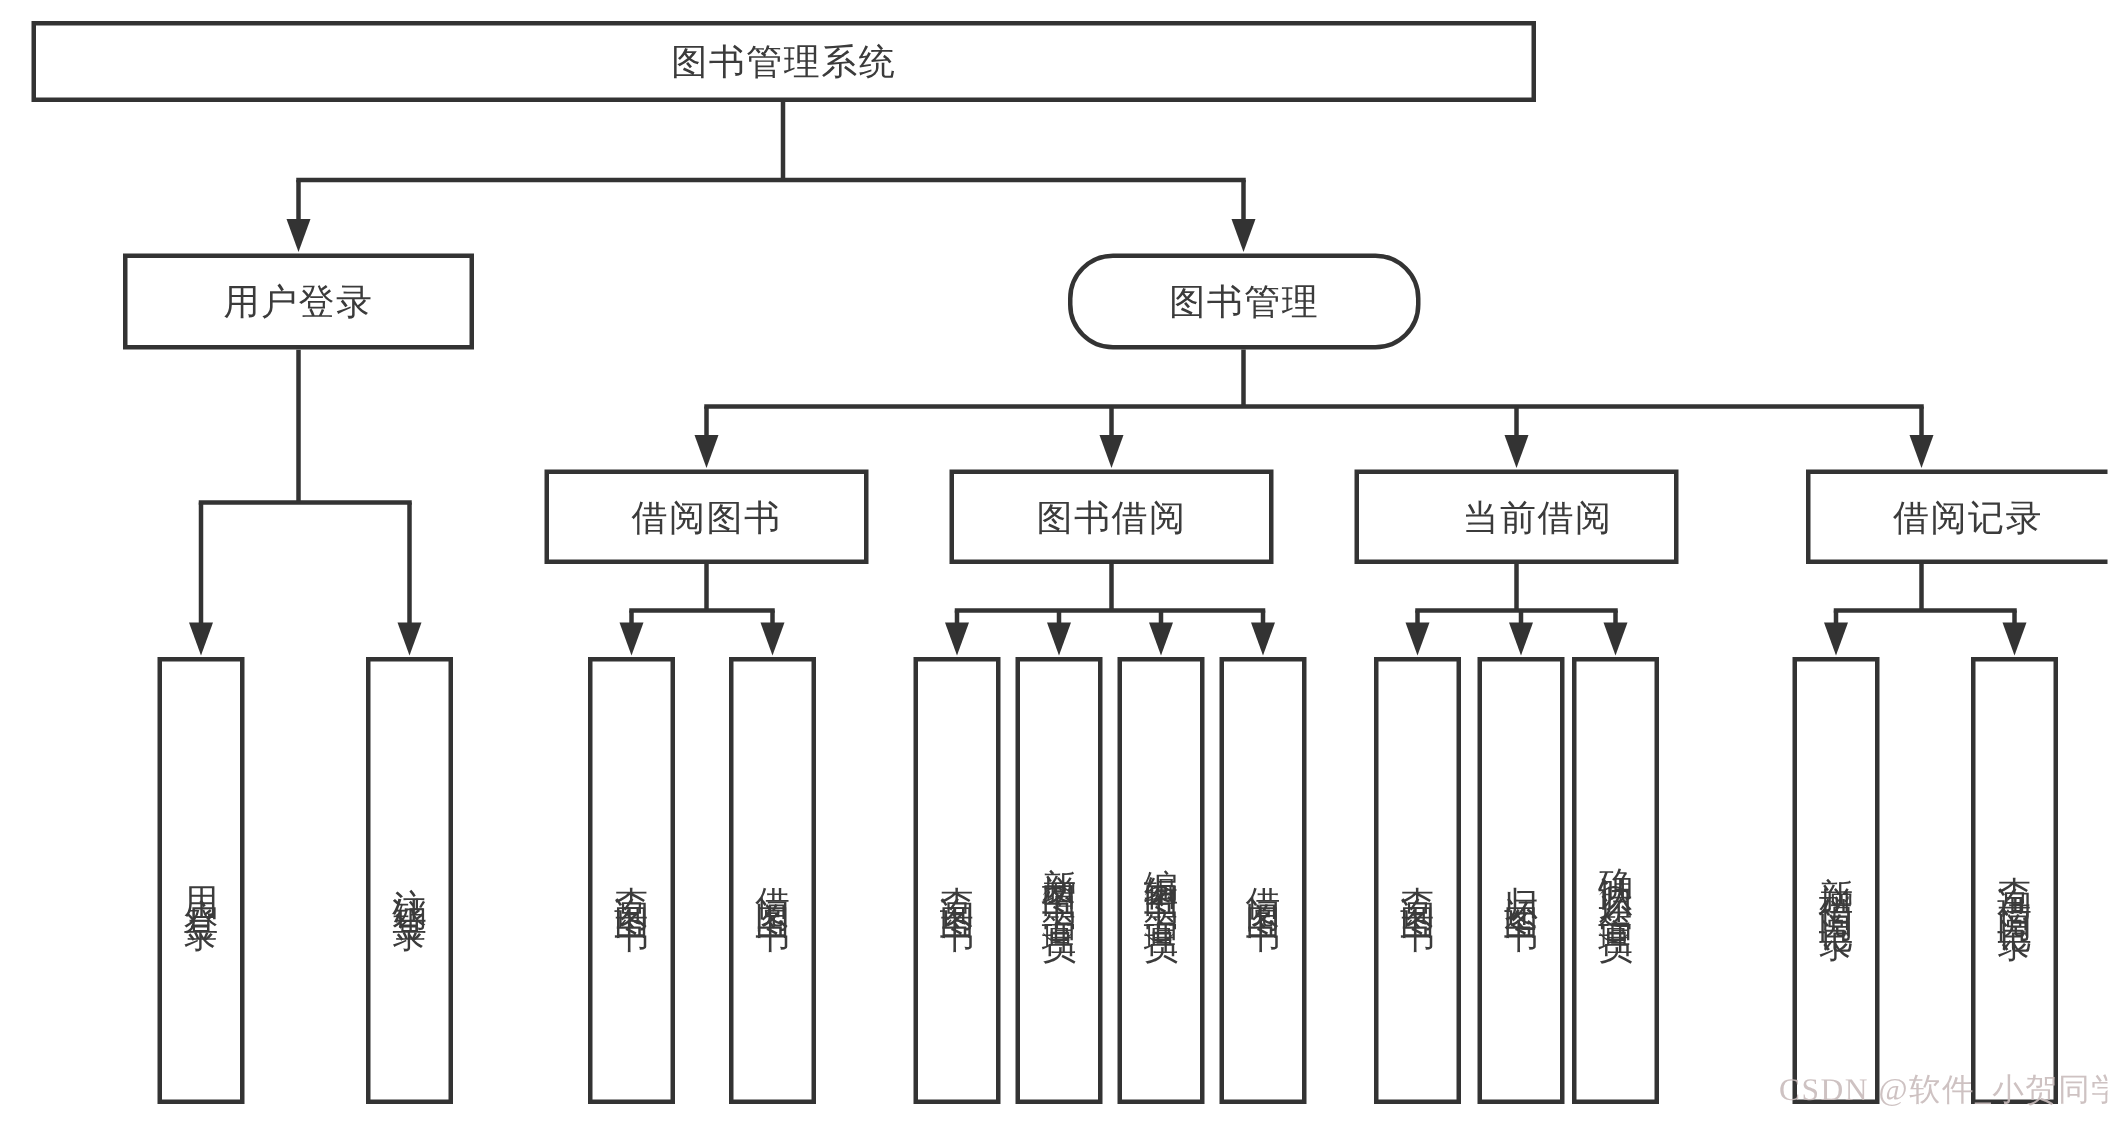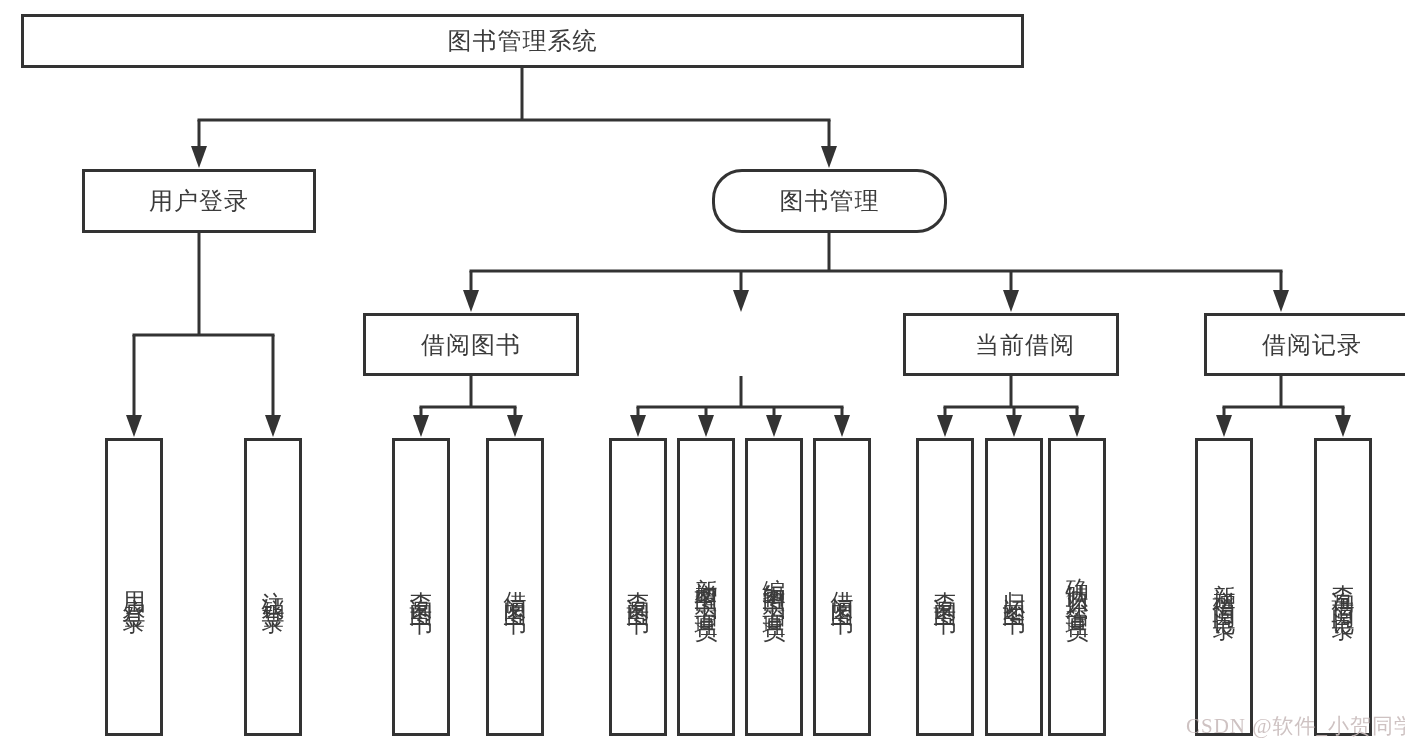--- a/index.html
+++ b/index.html
@@ -140,20 +140,23 @@
   <div class="box" style="left:82px; top:169px; width:234px; height:64px;">
     <span class="hlabel">用户登录</span>
   </div>
   <div class="box" style="left:712px; top:169px; width:235px; height:64px;border-radius:30px;">
     <span class="hlabel">图书管理</span>
   </div>
 
   <div class="box" style="left:363px; top:313px; width:216px; height:63px;">
     <span class="hlabel">借阅图书</span>
   </div>
+  <div class="box" style="left:633px; top:313px; width:216px; height:63px;">
+    <span class="hlabel">图书借阅</span>
+  </div>
   <div class="box" style="left:903px; top:313px; width:216px; height:63px;padding-left:28px;">
     <span class="hlabel">当前借阅</span>
   </div>
   <div class="box" style="left:1204px; top:313px; width:216px; height:63px;">
     <span class="hlabel">借阅记录</span>
   </div>
 
   <div class="box" style="left:105px; top:438px; width:58px; height:298px;">
     <span class="vlabel">用户登录</span>
   </div>

